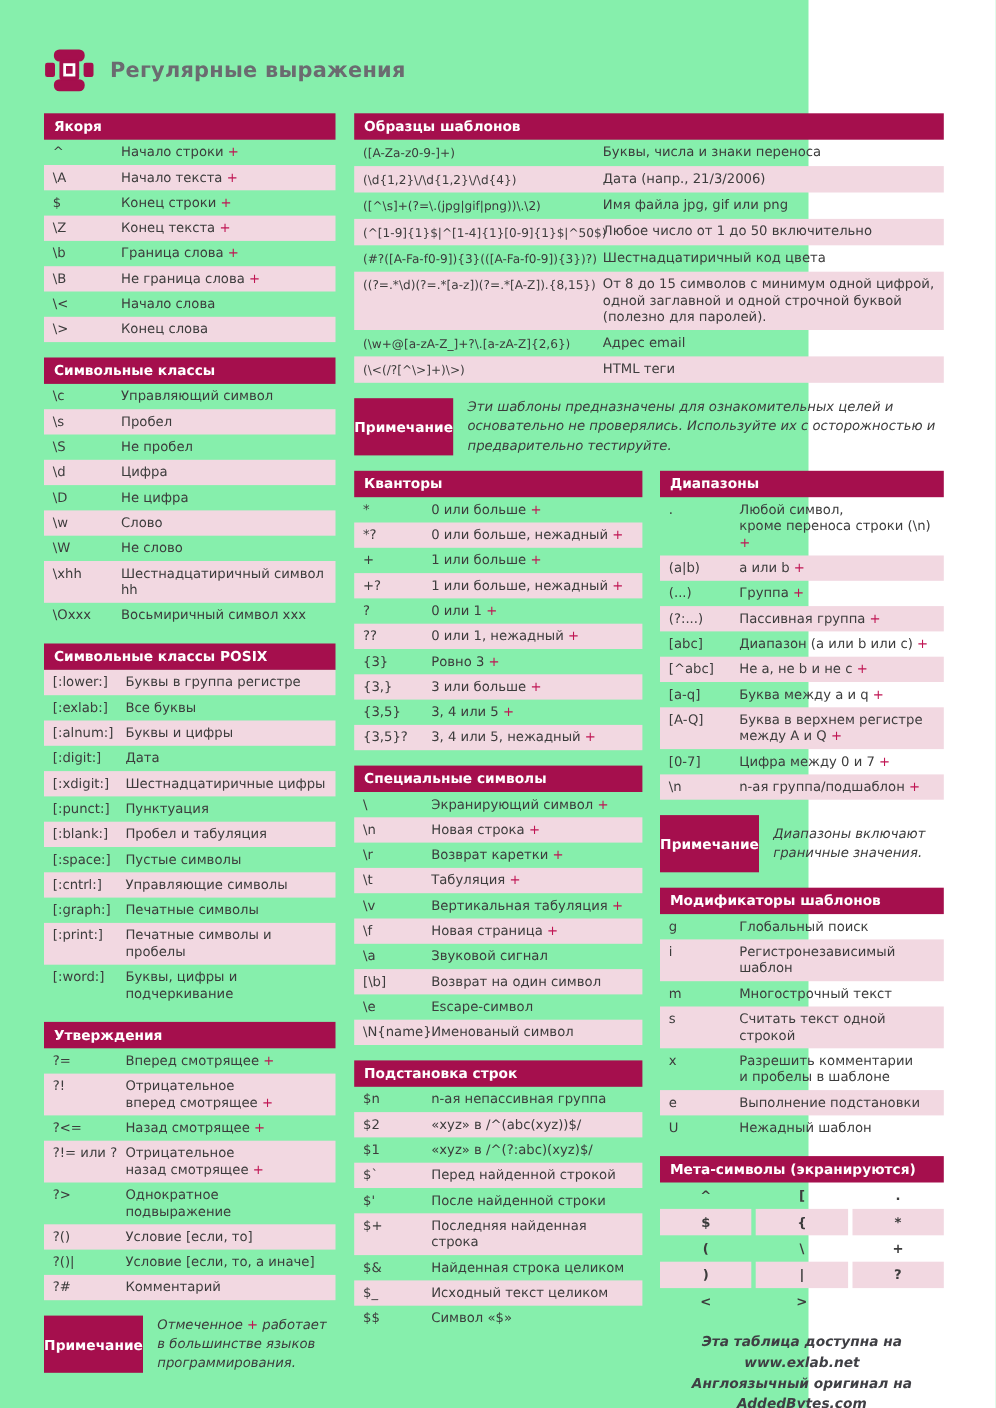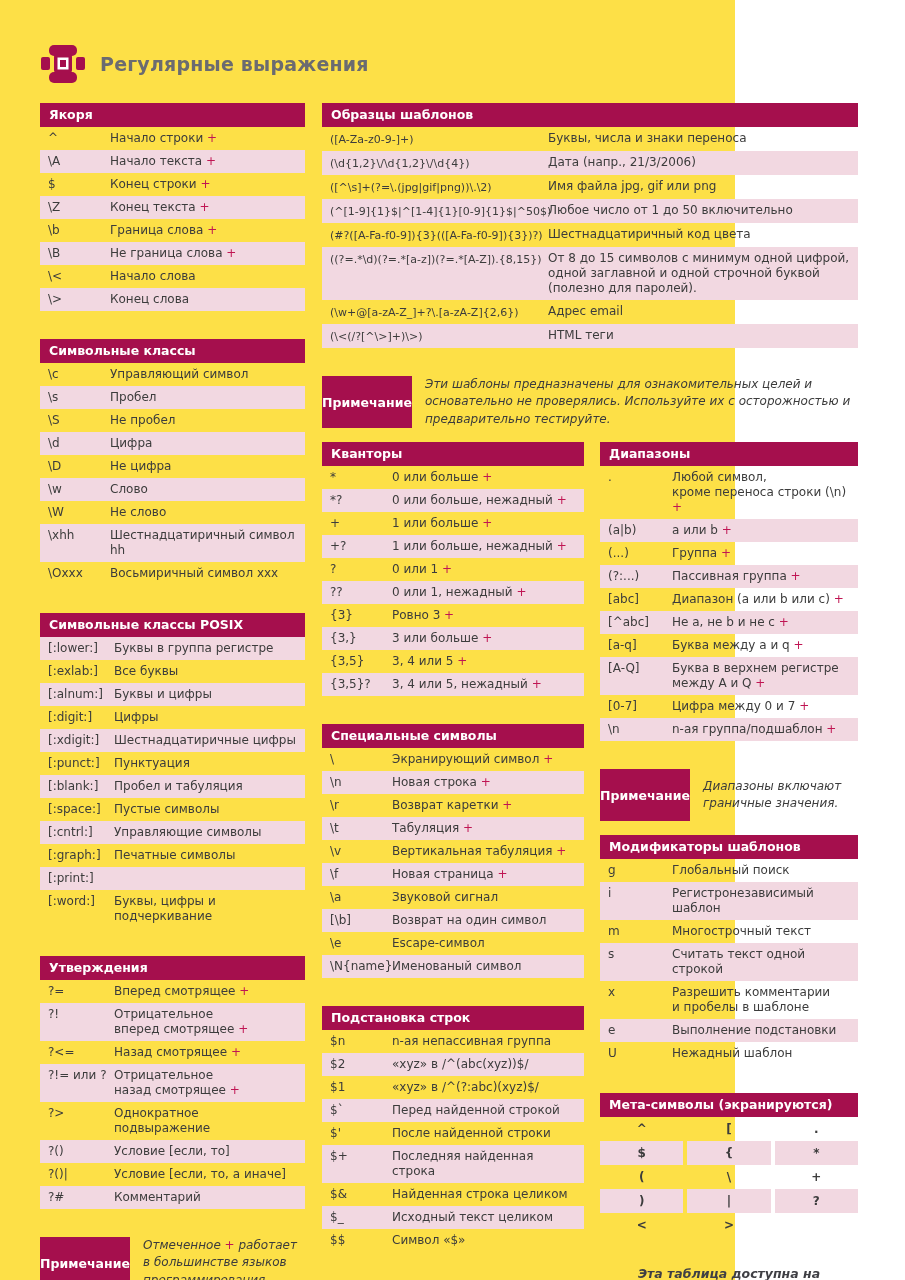--- a/index.html
+++ b/index.html
@@ -8,33 +8,33 @@
     --text:#3C3C3C;
     --plus:#C01553;
   }
   *{box-sizing:border-box;}
   html,body{margin:0;padding:0;background:#fff;}
   body{
     width:905px;height:1280px;overflow:hidden;
     font-family:"DejaVu Sans","Liberation Sans",sans-serif;
     color:var(--text);
   }
-  .page{position:relative;width:735px;height:1280px;background:#fde047;}
+  .page{position:relative;width:735px;height:1280px;background:#86efac;}
   .header{position:absolute;left:40px;top:44px;display:flex;align-items:center;gap:14px;}
   .logo{width:46px;height:40px;flex:none;}
   .page-title{font-size:19px;font-weight:bold;color:#6B6B70;letter-spacing:.2px;}
 
   .content{position:absolute;left:40px;top:103px;width:818px;display:flex;gap:17px;align-items:flex-start;}
   .col-left{width:265px;flex:none;}
   .main-area{flex:1;min-width:0;}
   .two-cols{display:flex;gap:16px;align-items:flex-start;}
   .col-mid{width:262px;flex:none;}
   .col-right{flex:1;min-width:0;}
 
-  .section{margin-bottom:28px;}
+  .section{margin-bottom:14px;}
   .section-header{
     background:var(--accent);color:#fff;font-weight:bold;
     font-size:12.5px;line-height:14px;padding:5px 9px;
   }
   .row{display:flex;align-items:flex-start;font-size:12px;line-height:15px;}
   .row.alt{background:var(--pink);}
   .row .sym{flex:none;width:var(--symw,70px);padding:4px 4px 4px 8px;white-space:nowrap;}
   .row .desc{flex:1;padding:4px 8px 4px 0;white-space:pre-line;}
   .samples .row .sym{font-size:11px;padding-top:5px;white-space:nowrap;}
   .plus{color:var(--plus);}
@@ -167,21 +167,21 @@
             <div class="row">
               <span class="sym">[:exlab:]</span>
               <span class="desc">Все буквы</span>
             </div>
             <div class="row alt">
               <span class="sym">[:alnum:]</span>
               <span class="desc">Буквы и цифры</span>
             </div>
             <div class="row">
               <span class="sym">[:digit:]</span>
-              <span class="desc">Цифры</span>
+              <span class="desc">Дата</span>
             </div>
             <div class="row alt">
               <span class="sym">[:xdigit:]</span>
               <span class="desc">Шестнадцатиричные цифры</span>
             </div>
             <div class="row">
               <span class="sym">[:punct:]</span>
               <span class="desc">Пунктуация</span>
             </div>
             <div class="row alt">
@@ -195,20 +195,21 @@
             <div class="row alt">
               <span class="sym">[:cntrl:]</span>
               <span class="desc">Управляющие символы</span>
             </div>
             <div class="row">
               <span class="sym">[:graph:]</span>
               <span class="desc">Печатные символы</span>
             </div>
             <div class="row alt">
               <span class="sym">[:print:]</span>
+              <span class="desc">Печатные символы и пробелы</span>
             </div>
             <div class="row">
               <span class="sym">[:word:]</span>
               <span class="desc">Буквы, цифры и подчеркивание</span>
             </div>
           </div>
       </div>
 
       <div class="section">
         <div class="section-header">Утверждения</div>

